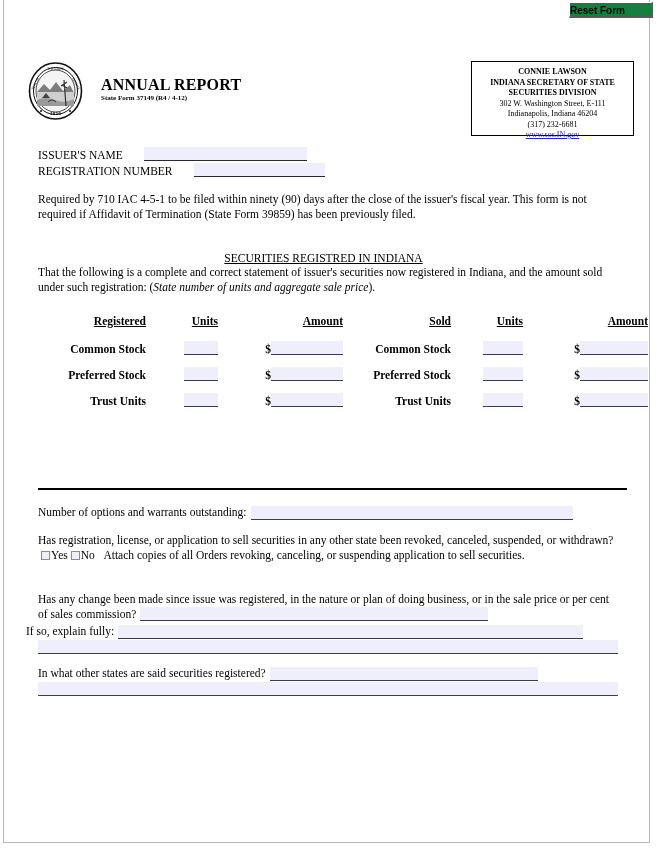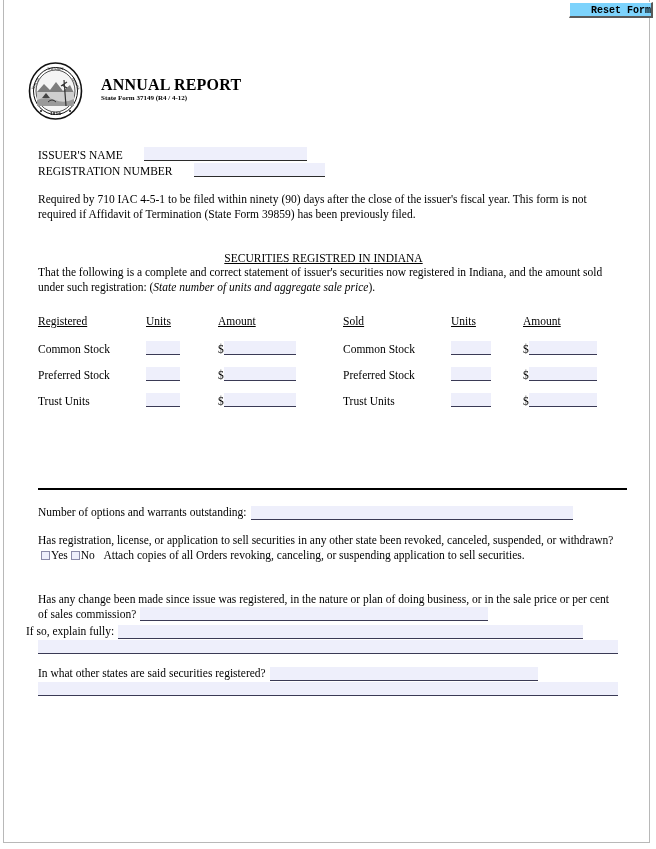--- a/index.html
+++ b/index.html
@@ -37,30 +37,30 @@
     top: 0;
     width: 656px;
     height: 20px;
   }
   .reset-btn {
     position: absolute;
     right: 3px;
     top: 2px;
     width: 84px;
     height: 16px;
-    background: #7dd3fc;
+    background: #15803d;
     border-top: 1px solid #ffffff;
     border-left: 1px solid #ffffff;
     border-right: 2px solid #5a5a5a;
     border-bottom: 2px solid #5a5a5a;
-    font-family: Liberation Mono, monospace;
+    font-family: Liberation Sans, sans-serif;
     font-size: 10px;
     font-weight: bold;
     color: #000;
-    text-align: right;
+    text-align: left;
     line-height: 15px;
     cursor: pointer;
     box-sizing: border-box;
     padding: 0;
   }
 
   
   #header-zone {
     position: absolute;
     left: 0;
@@ -190,22 +190,22 @@
     width: 580px;
   }
   .sec-table {
     border-collapse: collapse;
     width: 580px;
     table-layout: fixed;
   }
   .sec-table td, .sec-table th {
     padding: 0;
     font-size: 11.5px;
-    font-weight: normal;
-    text-align: left;
+    font-weight: bold;
+    text-align: right;
     vertical-align: bottom;
   }
   .sec-table th {
     height: 17px;
     padding-bottom: 2px;
   }
   .hd u { text-decoration: underline; }
   .sec-table tr.datarow td {
     height: 26px;
   }
@@ -382,20 +382,29 @@
       <circle cx="13" cy="49" r="1" fill="#111"></circle>
       <circle cx="42" cy="49" r="1" fill="#111"></circle>
     </svg>
   </div>
 
   <div class="title-block">
     <div class="form-title">ANNUAL REPORT</div>
     <div class="form-subtitle">State Form 37149 (R4 / 4-12)</div>
   </div>
 
+  <div class="agency-box">
+    <div class="ln-b">CONNIE LAWSON</div>
+    <div class="ln-b">INDIANA SECRETARY OF STATE</div>
+    <div class="ln-b">SECURITIES DIVISION</div>
+    <div class="ln">302 W. Washington Street, E-111</div>
+    <div class="ln">Indianapolis, Indiana 46204</div>
+    <div class="ln">(317) 232-6681</div>
+    <div class="lnk">www.sos.IN.gov</div>
+  </div>
 </div>
 
 <div id="issuer-zone">
   <div class="idrow">
     <span class="lbl">ISSUER'S NAME</span>
     <span class="fld" id="issuer-name-field"></span>
   </div>
   <div class="idrow">
     <span class="lbl">REGISTRATION NUMBER</span>
     <span class="fld" id="reg-number-field"></span>

